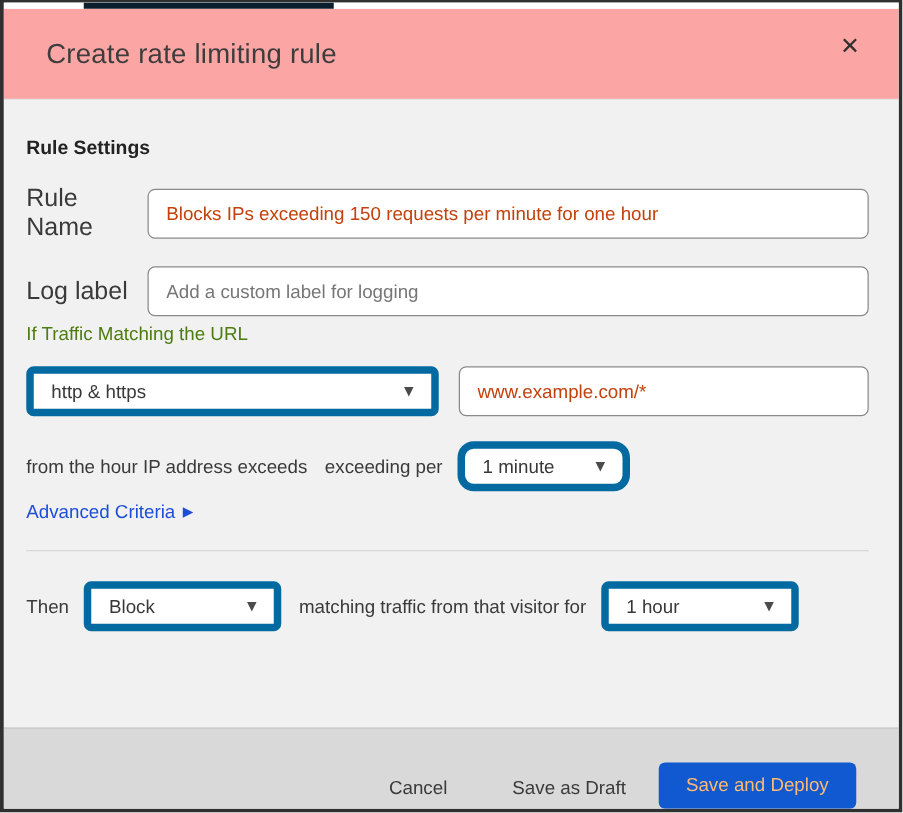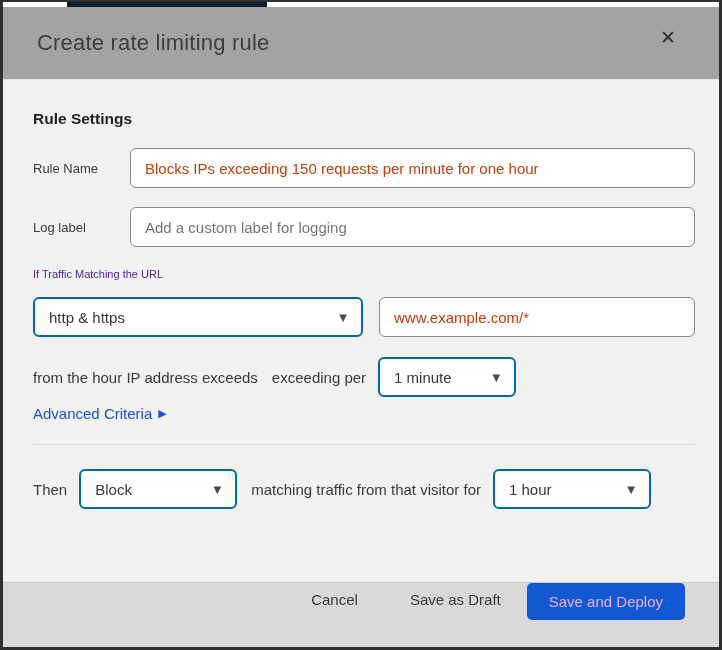--- a/index.html
+++ b/index.html
@@ -31,25 +31,25 @@
     position: absolute;
     left: 64px;
     top: 0;
     width: 200px;
     height: 5px;
     background: #0b1e2d;
   }
   .modal-header {
     flex: 0 0 auto;
     height: 73px;
-    background: #a3a3a3;
+    background: #fca5a5;
     border-bottom: 1px solid #e2e2e2;
     display: flex;
     align-items: center;
-    padding: 0 36px 0 34px;
+    padding: 0 24px 0 34px;
   }
   .modal-title {
     font-size: 22px;
     font-weight: 400;
     color: #3d3d3d;
     letter-spacing: 0.2px;
     flex: 1 1 auto;
   }
   .close-btn {
     flex: 0 0 auto;
@@ -62,61 +62,61 @@
     color: #2f2f2f;
     cursor: pointer;
     background: transparent;
     border: none;
     margin-top: -12px;
     font-family: "DejaVu Sans", sans-serif;
   }
   .modal-body {
     flex: 1 1 auto;
     background: #f1f1f1;
-    padding: 16px 24px 0 30px;
+    padding: 16px 24px 0 18px;
     font-size: 15px;
   }
   .section-heading {
     margin-top: 14px;
     font-size: 15.5px;
     font-weight: 700;
     color: #222;
   }
   .form-row {
     display: flex;
     align-items: center;
     margin-top: 20px;
   }
   .form-row.tight { margin-top: 19px; }
   .field-label {
     flex: 0 0 97px;
-    font-size: 13px;
+    font-size: 20px;
     color: #3a3a3a;
   }
   .text-input {
     height: 40px;
     border: 1px solid #8a8a8a;
     border-radius: 6px;
     background: #fff;
     font-family: "Liberation Sans", "DejaVu Sans", sans-serif;
     font-size: 15px;
     color: #c2410c;
     padding: 0 14px;
     outline: none;
   }
   .text-input::placeholder { color: #767676; opacity: 1; }
   .grow { flex: 1 1 auto; min-width: 0; }
   .intro-text {
-    margin-top: 21px;
-    font-size: 11px;
-    color: #4c1d95;
+    margin-top: 6px;
+    font-size: 15px;
+    color: #4d7c0f;
   }
   .select-box {
     height: 40px;
-    border: 2px solid #0369a1;
+    border: 6px solid #0369a1;
     border-radius: 6px;
     background: #fff;
     display: flex;
     align-items: center;
     padding: 0 14px;
     font-size: 15px;
     color: #383838;
     cursor: pointer;
   }
   .select-box .selected-value { flex: 1 1 auto; }
@@ -144,50 +144,50 @@
   .mid-divider {
     border: none;
     border-top: 1px solid #d8d8d8;
     margin: 22px 0 0 0;
   }
   .modal-footer {
     flex: 0 0 65px;
     background: #d9d9d9;
     border-top: 1px solid #c9c9c9;
     display: flex;
-    align-items: flex-start;
+    align-items: flex-end;
     justify-content: flex-end;
     padding: 0 34px 0 0;
   }
   .footer-link {
     background: transparent;
     border: none;
     font-family: "Liberation Sans", "DejaVu Sans", sans-serif;
     font-size: 15px;
     color: #3a3a3a;
     cursor: pointer;
     padding: 8px 4px;
   }
   .footer-link.cancel { margin-right: 44px; }
   .footer-link.draft { margin-right: 22px; }
   .primary-btn {
     background: #1159d1;
-    color: #f0abfc;
+    color: #fdba74;
     border: none;
     border-radius: 5px;
     height: 37px;
     padding: 0 22px;
     font-family: "Liberation Sans", "DejaVu Sans", sans-serif;
     font-size: 15px;
     cursor: pointer;
   }
   
   .w-scheme { flex: 0 0 330px; }
   .w-count  { flex: 0 0 140px; }
-  .w-period { flex: 0 0 138px; }
+  .w-period { flex: 0 0 138px; border-radius: 13px; }
   .w-action { flex: 0 0 158px; }
   .w-duration { flex: 0 0 158px; gap: 28px; }
   .gap-16 { margin-left: 16px; }
   .gap-12 { margin-left: 12px; }
   .gap-14 { margin-left: 14px; }
 </style>
 </head>
 <body>
 
 <div class="window">

